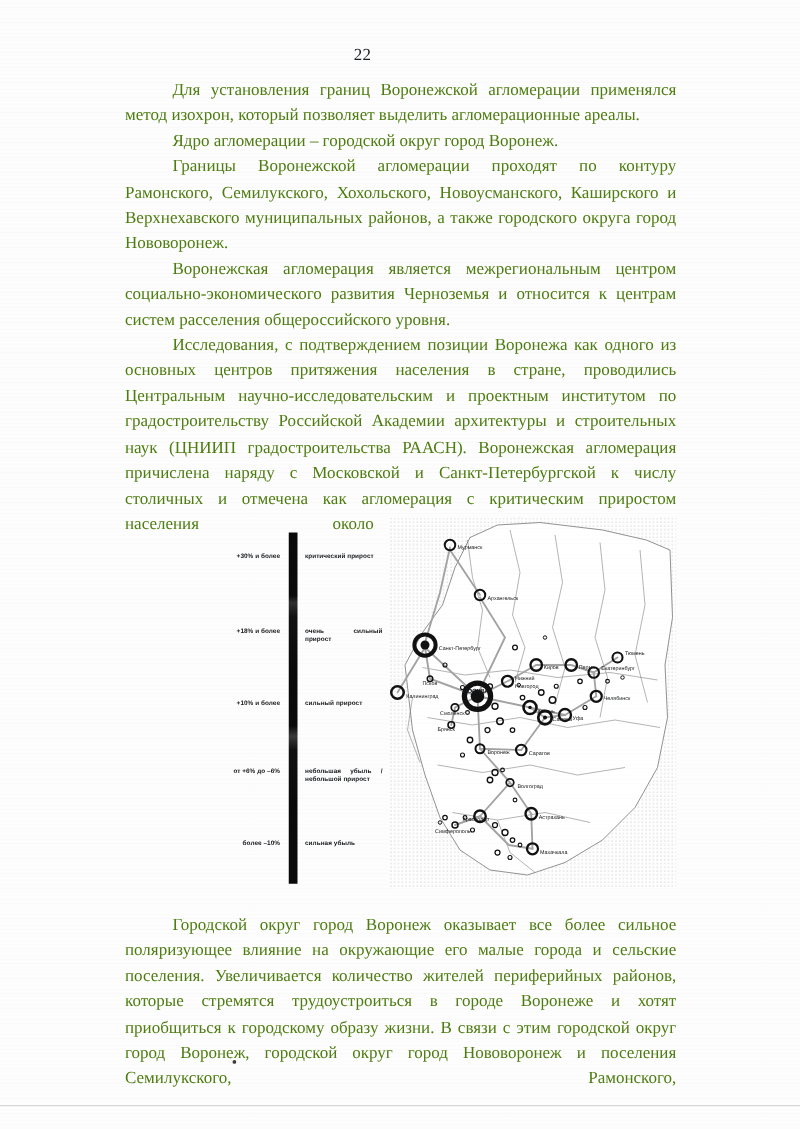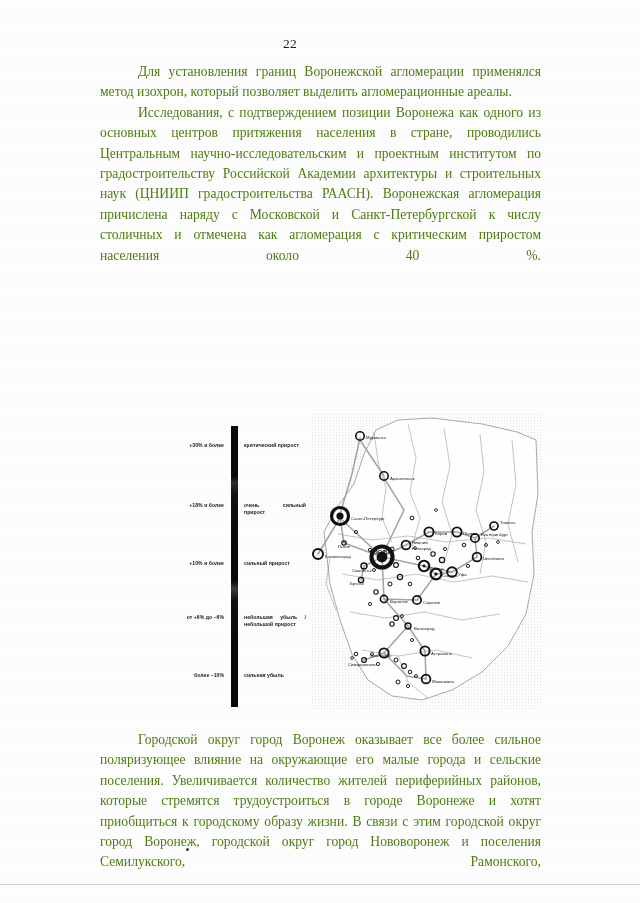--- a/index.html
+++ b/index.html
@@ -158,20 +158,23 @@
 </style>
 </head>
 <body>
 
 <div class="page">
 
   <div class="page-number">22</div>
 
   <div class="body-text" id="para-block-top">
     <p>Для установления границ Воронежской агломерации применялся метод изохрон, который позволяет выделить агломерационные ареалы.</p>
+    <p>Ядро агломерации – городской округ город Воронеж.</p>
+    <p>Границы Воронежской агломерации проходят по контуру Рамонского, Семилукского, Хохольского, Новоусманского, Каширского и Верхнехавского муниципальных районов, а также городского округа город Нововоронеж.</p>
+    <p>Воронежская агломерация является межрегиональным центром социально-экономического развития Черноземья и относится к центрам систем расселения общероссийского уровня.</p>
     <p class="last-line-full">Исследования, с подтверждением позиции Воронежа как одного из основных центров притяжения населения в стране, проводились Центральным научно-исследовательским и проектным институтом по градостроительству Российской Академии архитектуры и строительных наук (ЦНИИП градостроительства РААСН). Воронежская агломерация причислена наряду с Московской и Санкт-Петербургской к числу столичных и отмечена как агломерация с критическим приростом населения около 40 %.</p>
   </div>
 
   <div class="figure">
 
     <div class="legend">
       <div class="legend-bar"></div>
       <div class="legend-row" style="top:18px">
         <div class="legend-range">+30% и более</div>
         <div class="legend-desc">критический прирост</div>

